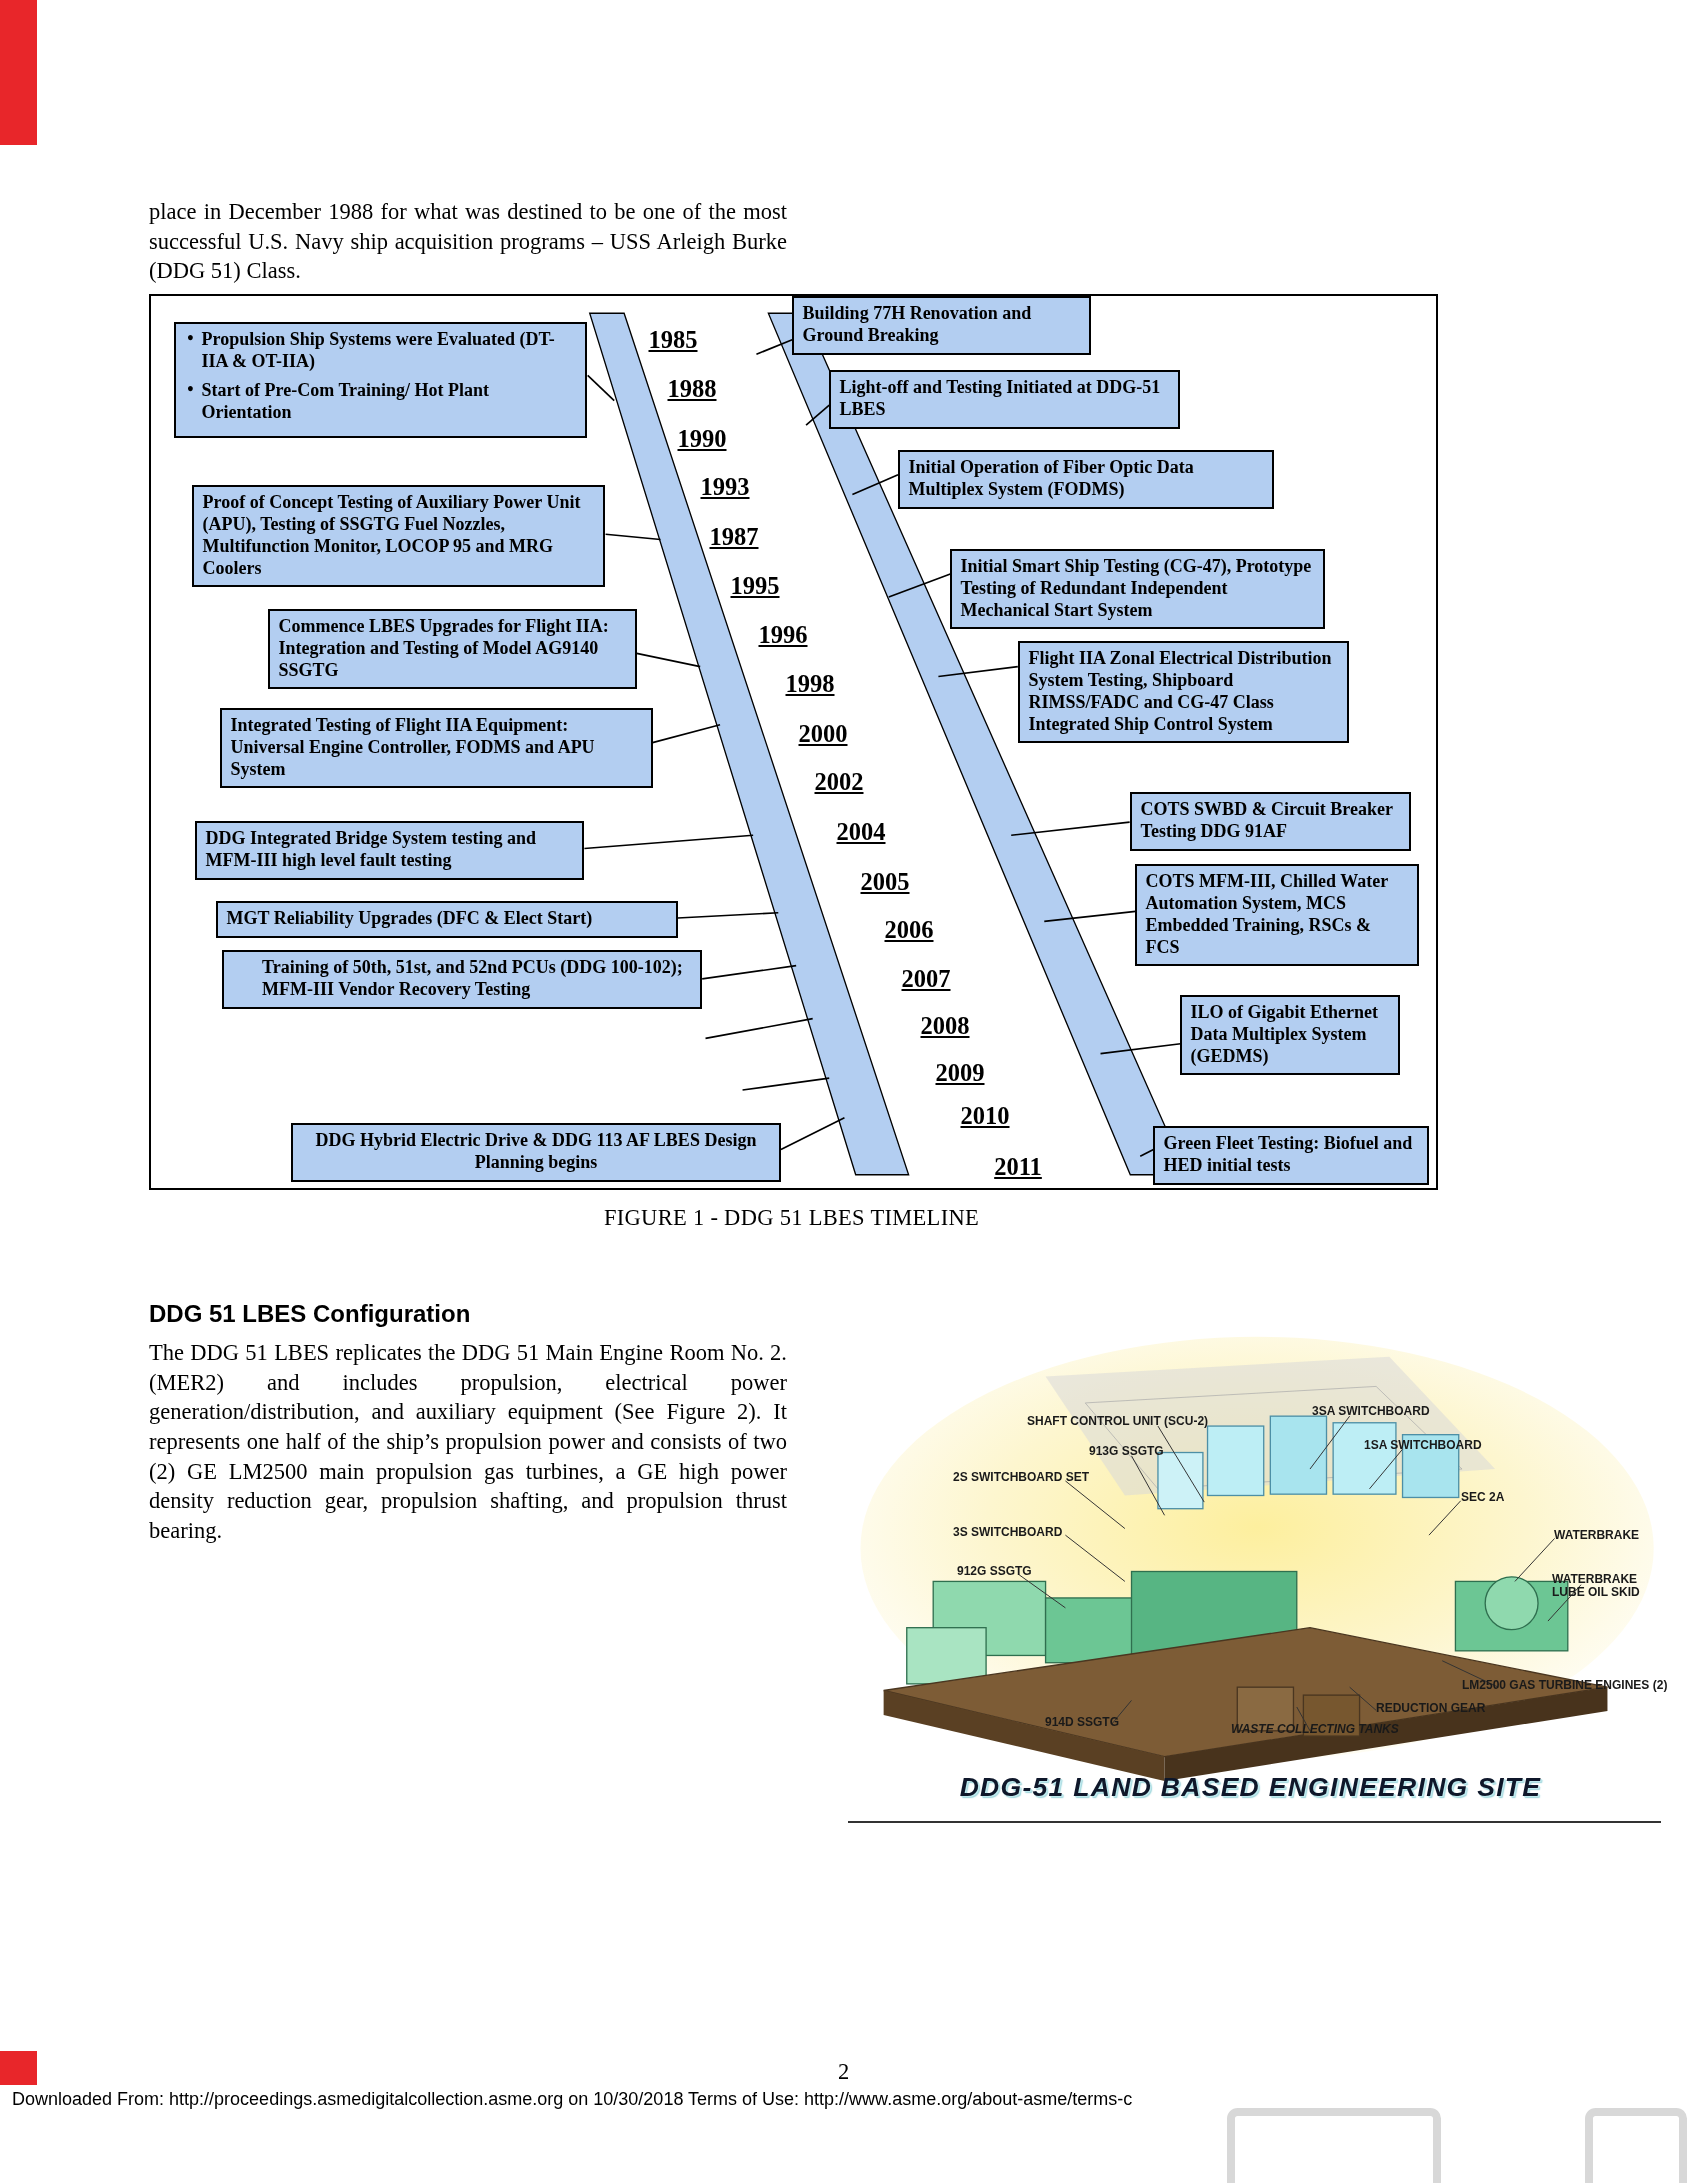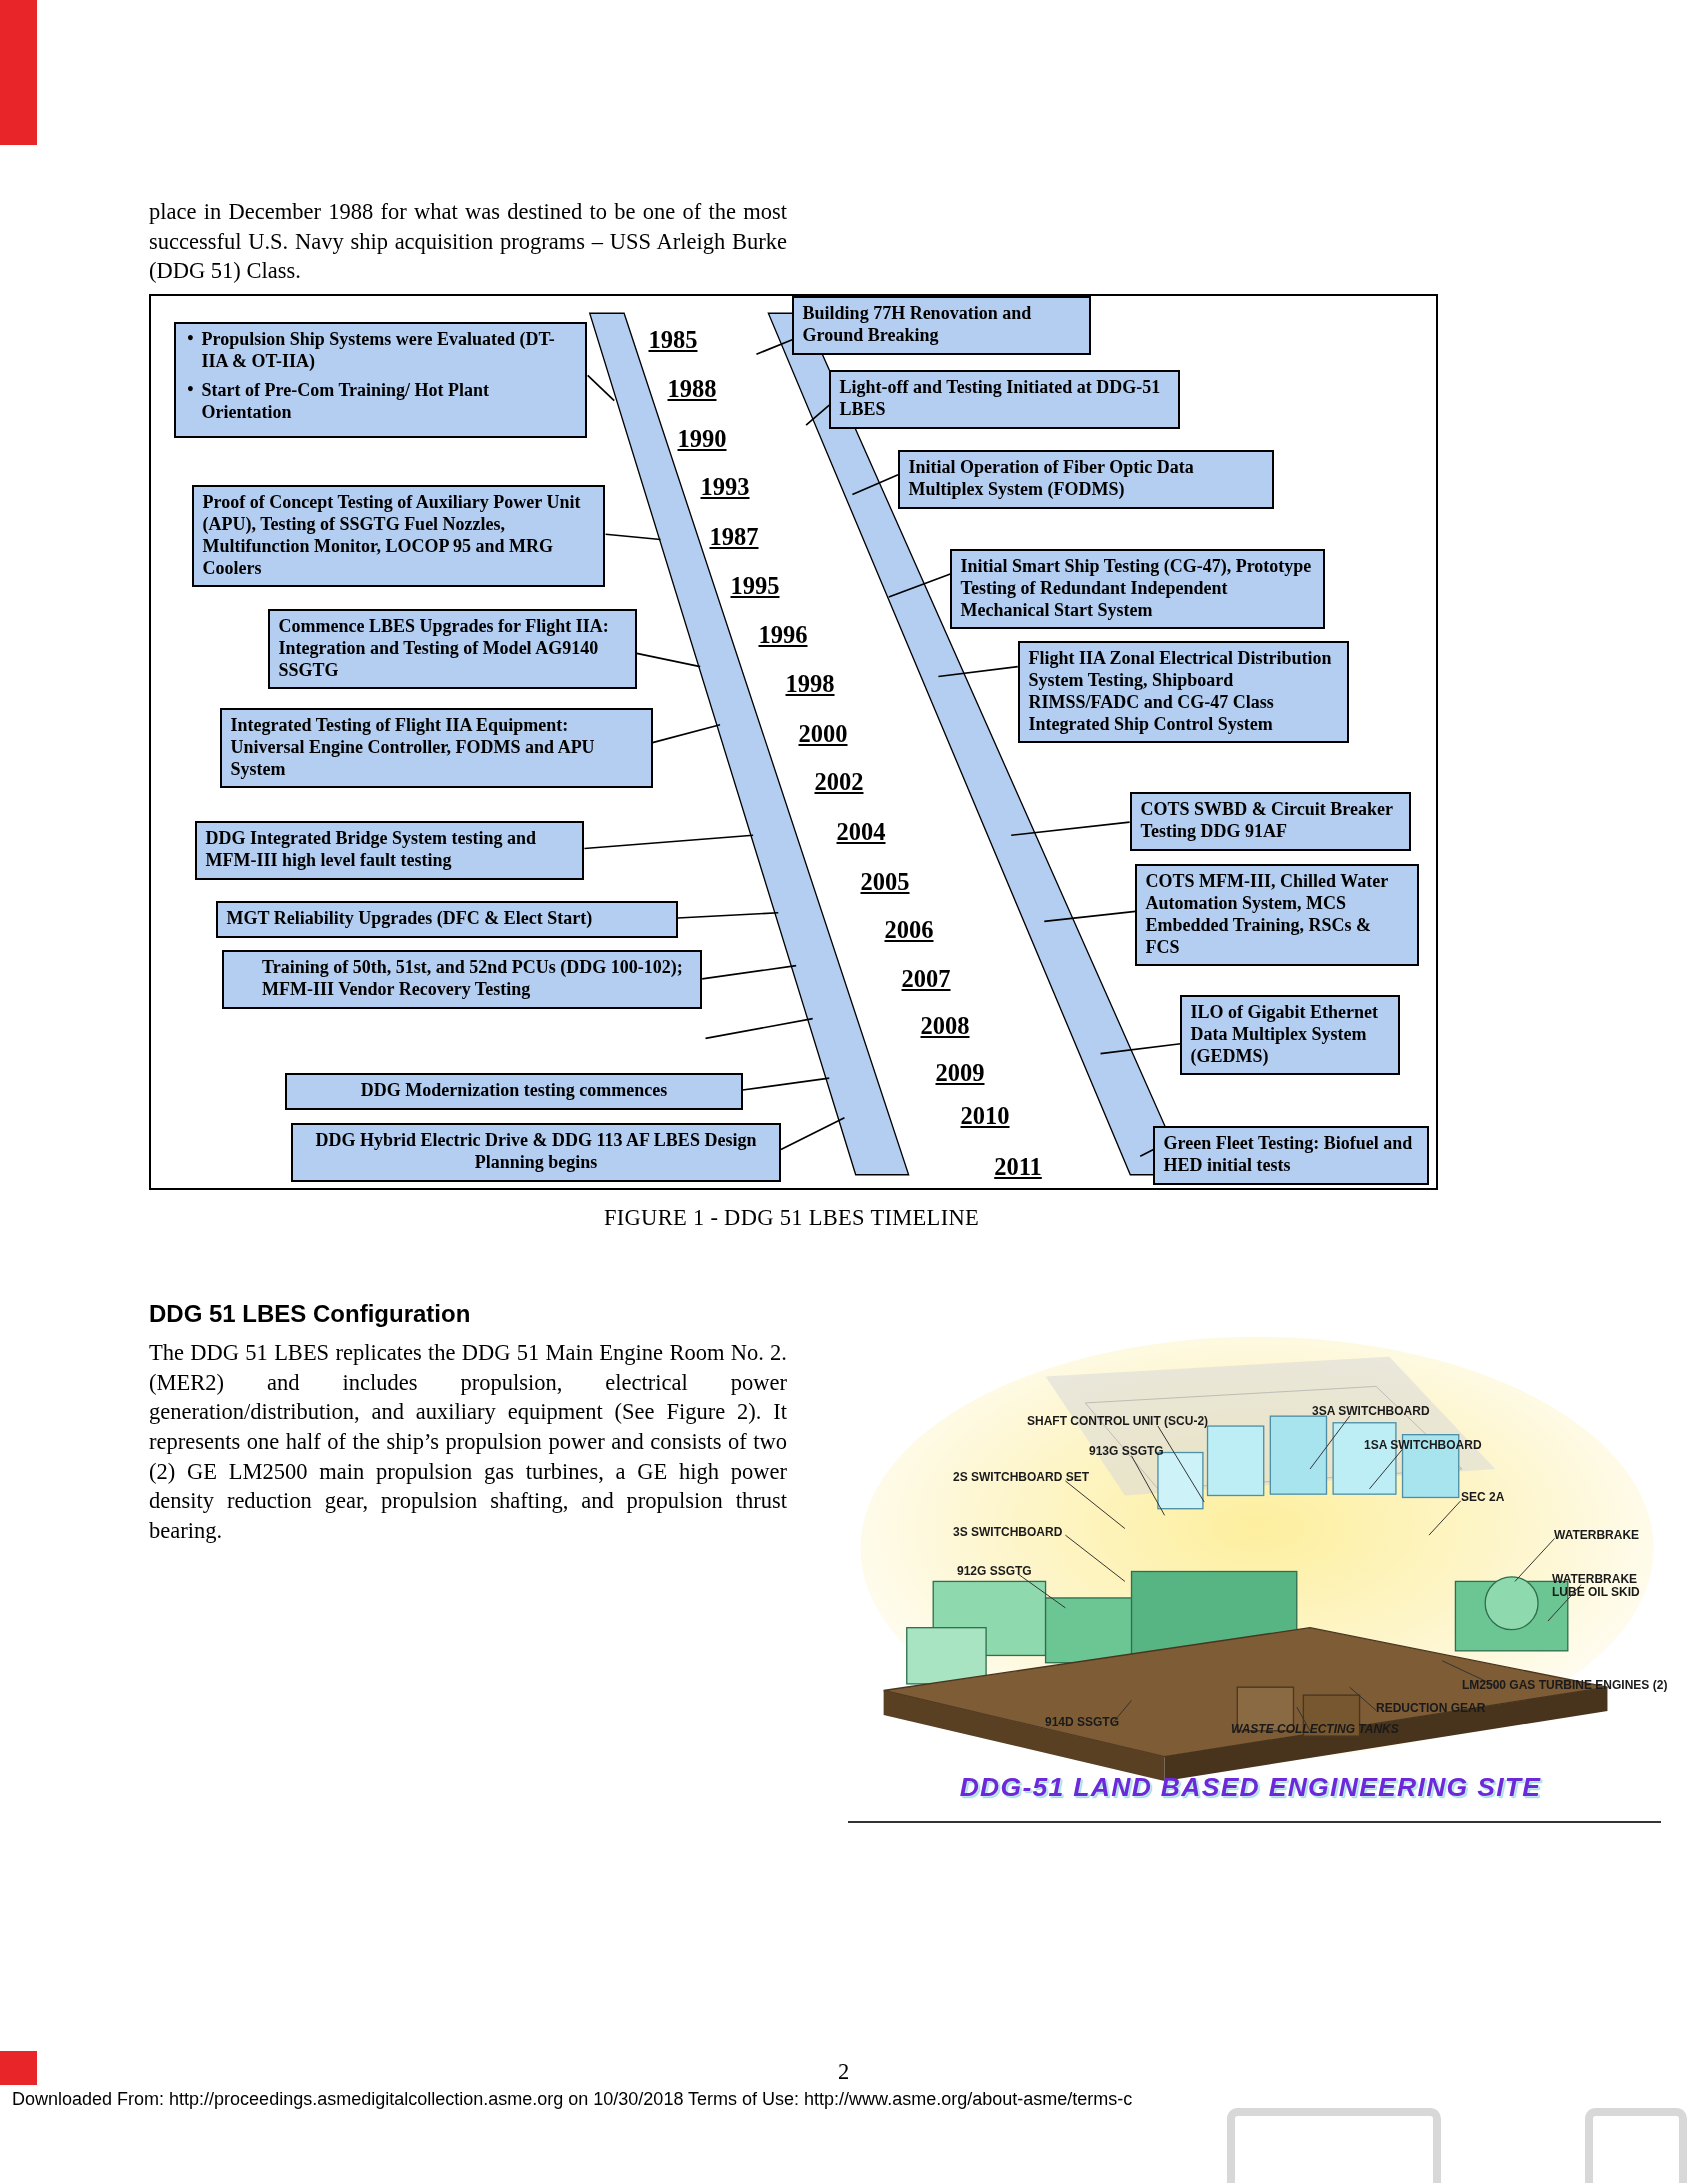--- a/index.html
+++ b/index.html
@@ -44,21 +44,21 @@
   #fig2{position:absolute;left:847px;top:1317px;width:807px;height:509px;}
   #fig2 svg{position:absolute;left:0;top:0;width:100%;height:100%;}
   .ill-label{
     position:absolute;font-family:"Liberation Sans",sans-serif;font-size:12px;
     color:#1a1a1a;white-space:nowrap;font-weight:bold;
   }
   .ill-label.wrap{white-space:normal;width:99px;line-height:1.1;}
   #fig2-caption{
     position:absolute;left:0;top:455px;width:100%;text-align:center;
     font-family:"Liberation Sans",sans-serif;font-weight:bold;font-style:italic;
-    font-size:26.5px;color:#6d28d9;letter-spacing:1.3px;
+    font-size:26.5px;color:#0f172a;letter-spacing:1.3px;
     text-shadow:1.3px 1.3px 0 #bfe9ee, 2px 2px 1.3px #9ad4da;
   }
   .fig2-rule{position:absolute;left:848px;top:1821px;width:813px;height:2px;background:#333;}
   
   #page-number{position:absolute;left:0;top:2059px;width:1687px;text-align:center;font-size:22.5px;}
   #footer-text{
     position:absolute;left:12px;top:2089px;
     font-family:"Liberation Sans",sans-serif;font-size:18px;color:#000;
   }
   .watermark{
@@ -129,21 +129,20 @@
     <div class="cbox" style="left:23px;top:26px;width:413px;">
       <div class="bullet">Propulsion Ship Systems were Evaluated (DT-IIA &amp; OT-IIA)</div>
       <div class="bullet">Start of Pre-Com Training/ Hot Plant Orientation</div>
     </div>
     <div class="cbox" style="left:41px;top:189px;width:413px;">Proof of Concept Testing of Auxiliary Power Unit (APU), Testing of SSGTG Fuel Nozzles, Multifunction Monitor, LOCOP 95 and MRG Coolers</div>
     <div class="cbox" style="left:117px;top:313px;width:369px;">Commence LBES Upgrades for Flight IIA:  Integration and Testing of Model AG9140 SSGTG</div>
     <div class="cbox" style="left:69px;top:412px;width:433px;">Integrated Testing of Flight IIA Equipment: Universal Engine Controller, FODMS and APU System</div>
     <div class="cbox" style="left:44px;top:525px;width:389px;">DDG Integrated Bridge System testing and MFM-III high level fault testing</div>
     <div class="cbox" style="left:65px;top:605px;width:462px;">MGT Reliability Upgrades (DFC &amp; Elect Start)</div>
     <div class="cbox" style="left:71px;top:654px;width:480px;padding-left:38px;">Training of 50th, 51st, and 52nd PCUs (DDG 100-102); MFM-III Vendor Recovery Testing</div>
-    <div class="cbox center" style="left:134px;top:777px;width:458px;">DDG Modernization testing commences</div>
     <div class="cbox center" style="left:140px;top:827px;width:490px;">DDG Hybrid Electric Drive  &amp; DDG 113 AF LBES Design Planning begins</div>
 
     <div class="cbox" style="left:641px;top:0px;width:299px;">Building 77H Renovation  and Ground Breaking</div>
     <div class="cbox" style="left:678px;top:74px;width:351px;">Light-off and Testing Initiated at DDG-51 LBES</div>
     <div class="cbox" style="left:747px;top:154px;width:376px;">Initial Operation of Fiber Optic Data Multiplex System  (FODMS)</div>
     <div class="cbox" style="left:799px;top:253px;width:375px;">Initial Smart Ship Testing (CG-47), Prototype Testing of Redundant Independent Mechanical Start System</div>
     <div class="cbox" style="left:867px;top:345px;width:331px;">Flight IIA Zonal Electrical Distribution System Testing, Shipboard RIMSS/FADC and CG-47 Class Integrated Ship Control System</div>
     <div class="cbox" style="left:979px;top:496px;width:281px;">COTS SWBD &amp; Circuit Breaker Testing DDG 91AF</div>
     <div class="cbox" style="left:984px;top:568px;width:284px;">COTS MFM-III, Chilled Water Automation System, MCS Embedded Training, RSCs &amp; FCS</div>
     <div class="cbox" style="left:1029px;top:699px;width:220px;">ILO of Gigabit Ethernet Data Multiplex System (GEDMS)</div>

